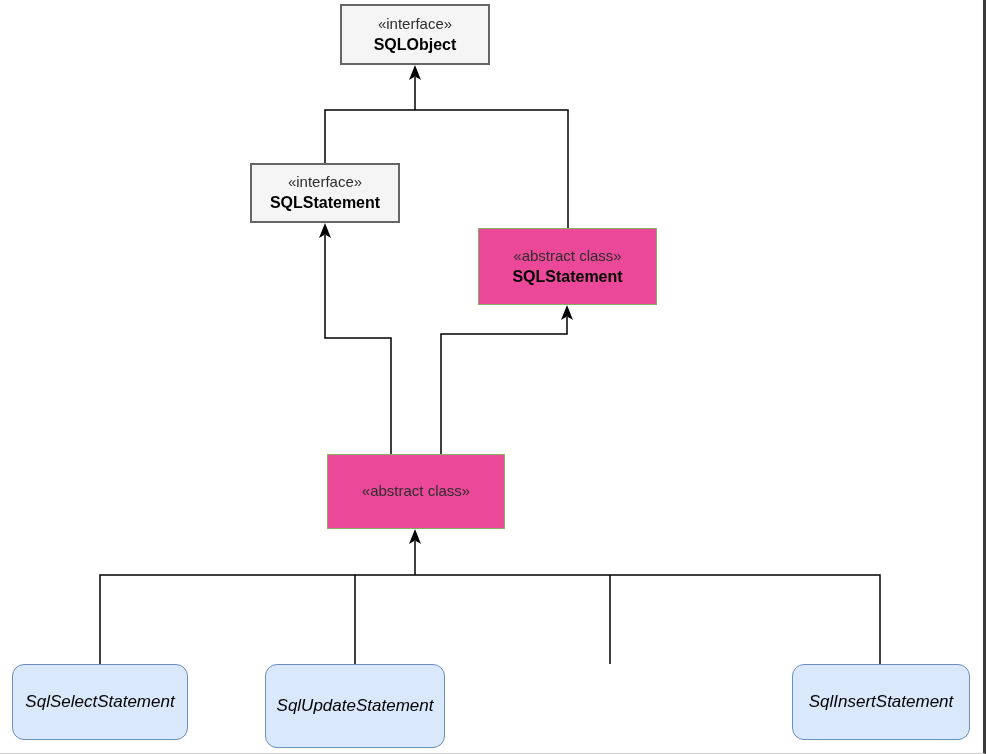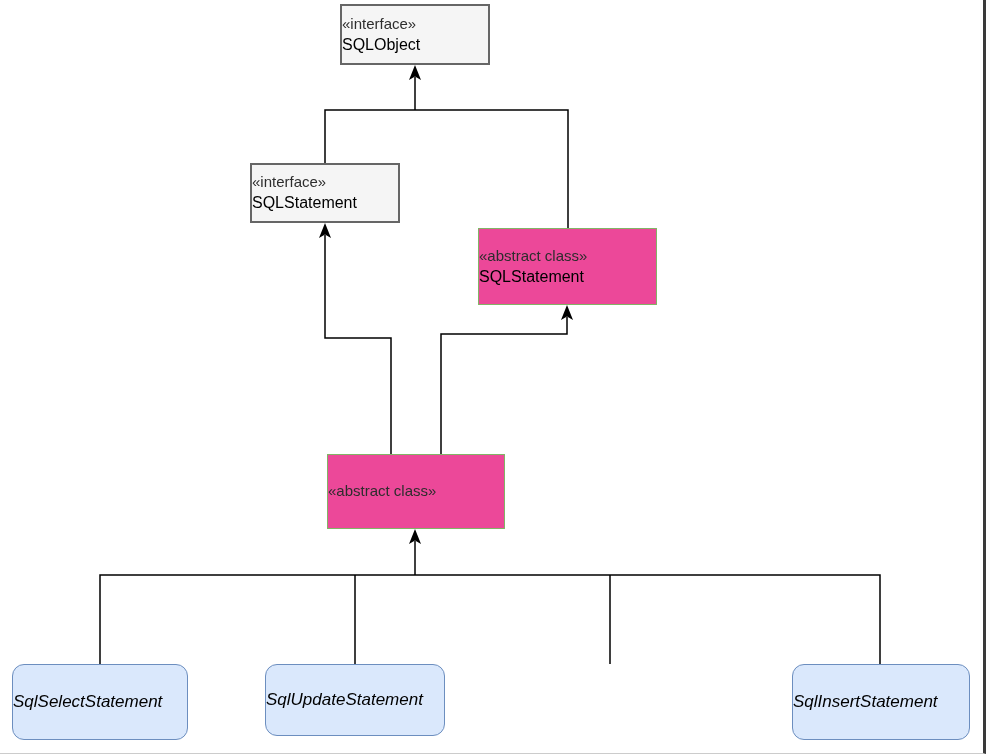--- a/index.html
+++ b/index.html
@@ -20,21 +20,21 @@
     position: absolute;
     left: 0; top: 0;
     width: 986px; height: 754px;
     pointer-events: none;
   }
 
   .node {
     position: absolute;
     display: flex;
     flex-direction: column;
-    align-items: flex-start;
+    align-items: center;
     justify-content: center;
     text-align: center;
     line-height: 1.35;
     color: #1a1a1a;
   }
 
   .node-interface {
     background: #f5f5f5;
     border: 2px solid #666666;
   }
@@ -49,21 +49,21 @@
     font-style: italic;
   }
 
   .stereotype {
     font-size: 15px;
     font-weight: 400;
     color: #2d2d2d;
   }
   .cls {
     font-size: 16px;
-    font-weight: 400;
+    font-weight: 700;
     color: #000000;
   }
   .concrete-label {
     font-size: 17px;
     font-weight: 400;
     color: #000000;
   }
 </style>
 </head>
 <body>
@@ -107,21 +107,21 @@
   </div>
 
   <div class="node node-abstract" style="left:327px; top:454px; width:178px; height:75px;">
     <span class="stereotype">«abstract class»</span>
   </div>
 
   <div class="node node-concrete" style="left:12px; top:664px; width:176px; height:76px;">
     <span class="concrete-label">SqlSelectStatement</span>
   </div>
 
-  <div class="node node-concrete" style="left:265px; top:664px; width:180px; height:72px;">
+  <div class="node node-concrete" style="left:265px; top:664px; width:180px; height:84px;">
     <span class="concrete-label">SqlUpdateStatement</span>
   </div>
 
 
   <div class="node node-concrete" style="left:792px; top:664px; width:178px; height:76px;">
     <span class="concrete-label">SqlInsertStatement</span>
   </div>
 
 </div>
 

